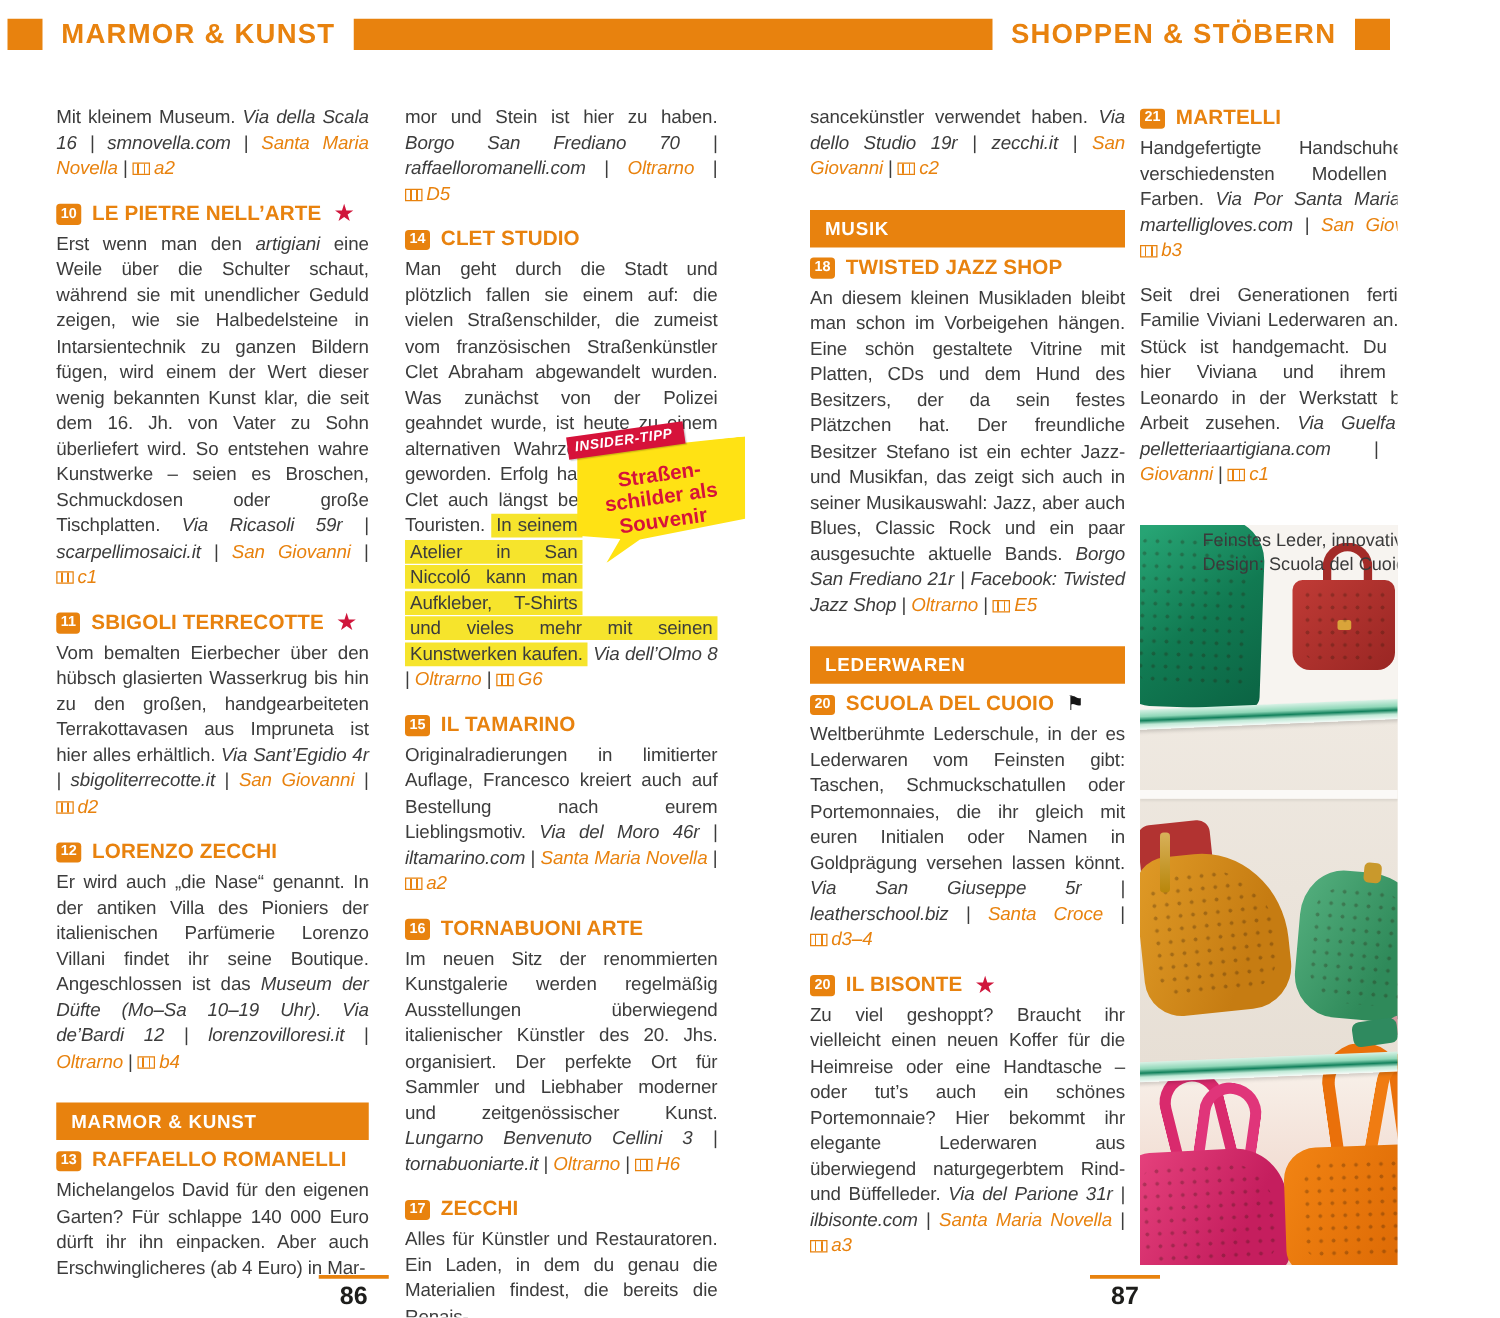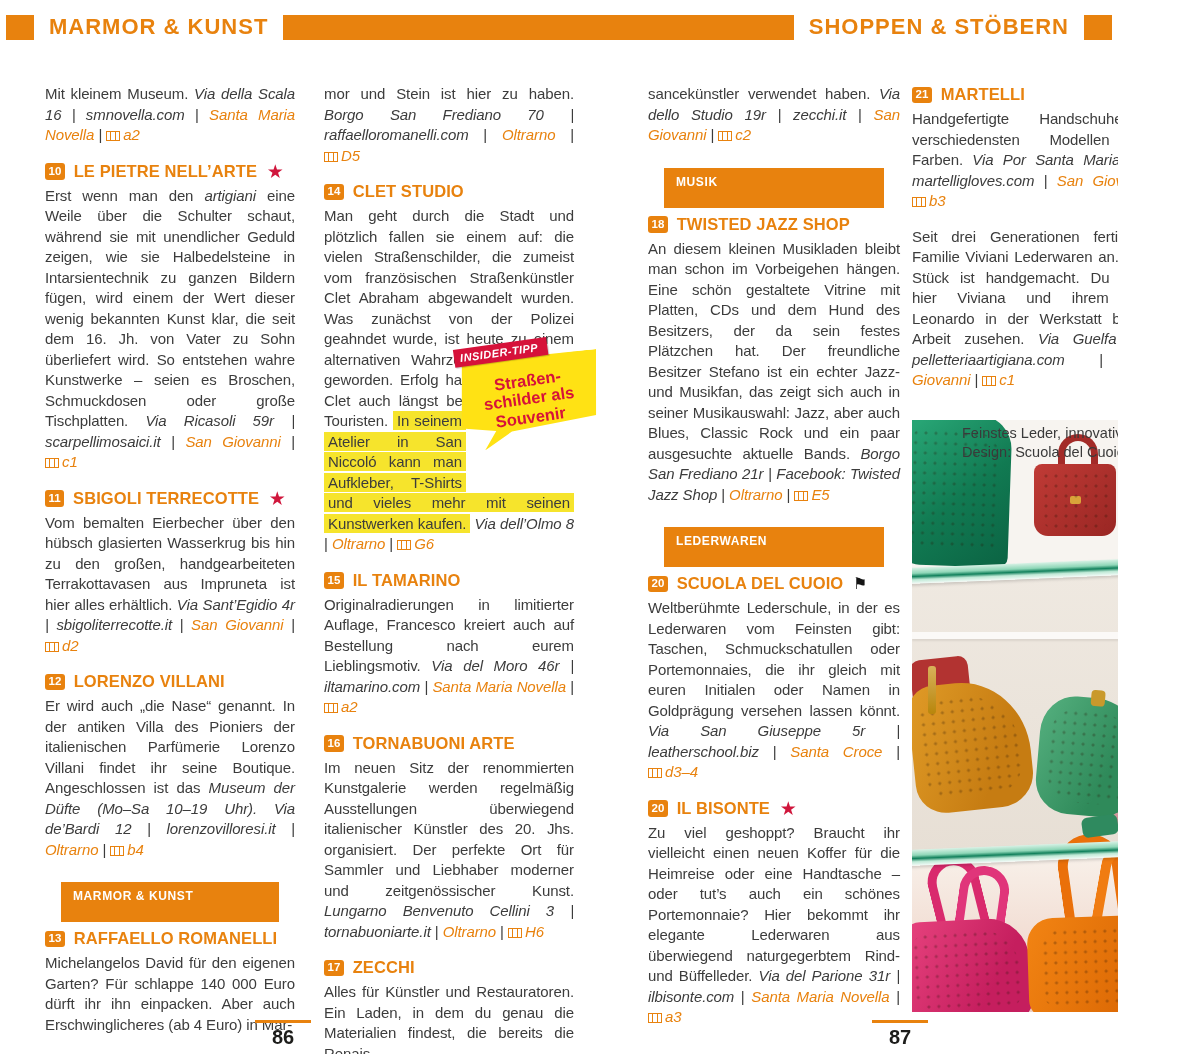--- a/index.html
+++ b/index.html
@@ -24,21 +24,21 @@
   .hdr-title{flex:0 0 auto; color:var(--orange); font-weight:bold; font-size:22px; letter-spacing:1px; white-space:nowrap; padding:0 2px;}
   
   .col{position:absolute; top:84px; width:250px;}
   #col1{left:45px;} #col2{left:324px;} #col3{left:648px; width:252px;} #col4{left:912px; width:252px;}
   p.body{font-size:15px; line-height:20.5px; text-align:justify; color:var(--ink); letter-spacing:-0.1px;}
   .entry{margin-top:15px;}
   .entry-head{color:var(--orange); font-weight:bold; font-size:16.5px; line-height:21px; margin-bottom:4px; letter-spacing:0.1px;}
   .num-badge{display:inline-block; background:var(--orange); color:#fff; font-size:11.5px; font-weight:bold; line-height:1; padding:2.5px 3.5px; border-radius:3px; vertical-align:2px; margin-right:4px; min-width:17px; text-align:center;}
   .star-icon{color:var(--red); font-size:19px; margin-left:5px; vertical-align:-1px;}
   .flag-icon{color:#141414; font-size:16px; margin-left:5px;}
-  .section-banner{display:block; background:var(--orange); color:#fff; font-weight:bold; font-size:12px; letter-spacing:0.6px; padding:7px 10px 19px 12px; margin:22px 16px 6px;}
+  .section-banner{display:block; background:var(--orange); color:#fff; font-weight:bold; font-size:15px; letter-spacing:0.6px; padding:7px 10px 6px 12px; margin:22px 0 6px;}
   
   .seg-i{font-style:italic;}
   .seg-oi{font-style:italic; color:var(--orange);}
   .seg-hl{background:var(--hl); box-decoration-break:clone; -webkit-box-decoration-break:clone; padding:1px 4px;}
   .seg-map{font-style:italic; color:var(--orange); white-space:nowrap;}
   .map-icon{display:inline-block; width:14px; height:10px; border:1.4px solid var(--orange); margin-right:3px; vertical-align:-1px;
     background:linear-gradient(90deg, transparent 0 3px, var(--orange) 3px 4.2px, transparent 4.2px 8px, var(--orange) 8px 9.2px, transparent 9.2px);}
   
   .tip-spacer{float:right; width:100px; height:104px; margin:0 0 2px 8px;}
   .insider-tip{position:absolute; left:458px; top:346px; width:142px; z-index:6; transform:rotate(-3deg);}
@@ -116,21 +116,21 @@
         <span class="num-badge">11</span>
         <span>SBIGOLI TERRECOTTE</span>
         <span class="star-icon">★</span>
       </h3>
       <p class="body"><span class="seg-n">Vom bemalten Eierbecher über den hübsch glasierten Wasserkrug bis hin zu den großen, handgearbeiteten Terrakottavasen aus Impruneta ist hier alles erhältlich. </span><span class="seg-i">Via Sant’Egidio 4r | sbigoliterrecotte.it</span><span class="seg-n"> | </span><span class="seg-oi">San Giovanni</span><span class="seg-n"> | </span><span class="seg-map"><span class="map-icon"></span>d2</span></p>
     </div>
 
     <div class="entry">
       <h3 class="entry-head">
         <span class="num-badge">12</span>
-        <span>LORENZO VILLANI</span>
+        <span>LORENZO ZECCHI</span>
       </h3>
       <p class="body"><span class="seg-n">Er wird auch „die Nase“ genannt. In der antiken Villa des Pioniers der italienischen Parfümerie Lorenzo Villani findet ihr seine Boutique. Angeschlossen ist das </span><span class="seg-i">Museum der Düfte (Mo–Sa 10–19 Uhr). Via de’Bardi 12 | lorenzovilloresi.it</span><span class="seg-n"> | </span><span class="seg-oi">Oltrarno</span><span class="seg-n"> | </span><span class="seg-map"><span class="map-icon"></span>b4</span></p>
     </div>
 
     <div class="section-banner">MARMOR &amp; KUNST</div>
 
     <div class="entry" style="margin-top:6px;">
       <h3 class="entry-head">
         <span class="num-badge">13</span>
         <span>RAFFAELLO ROMANELLI</span>

